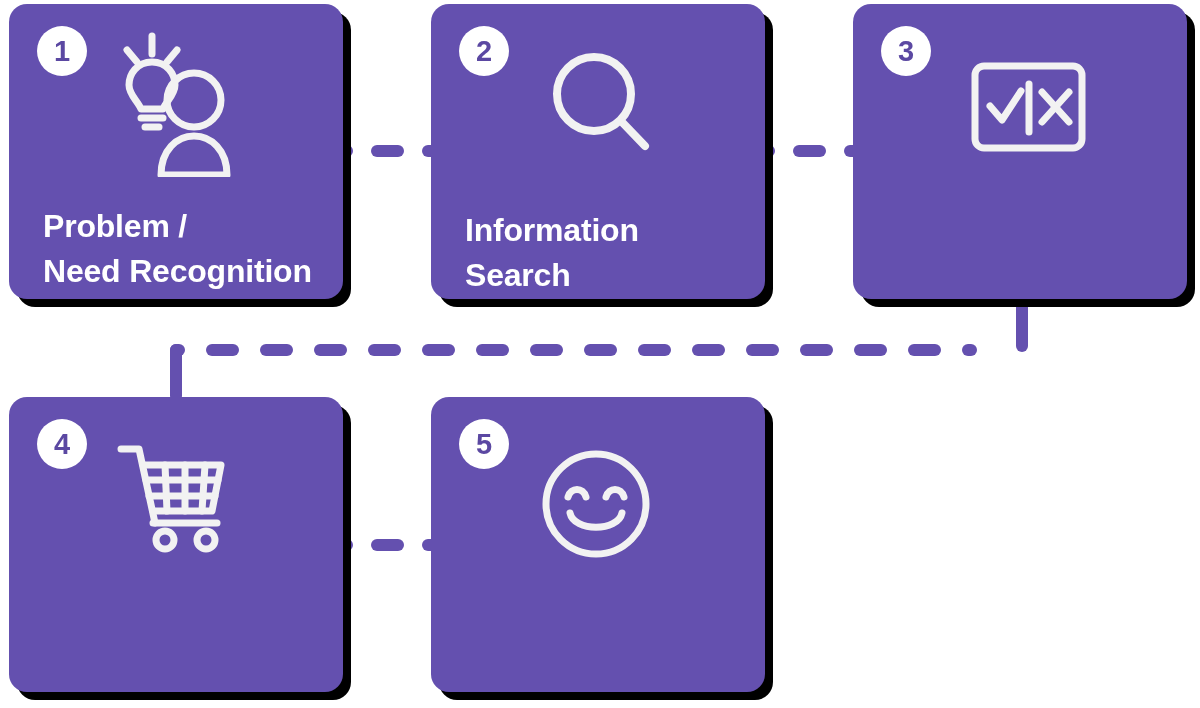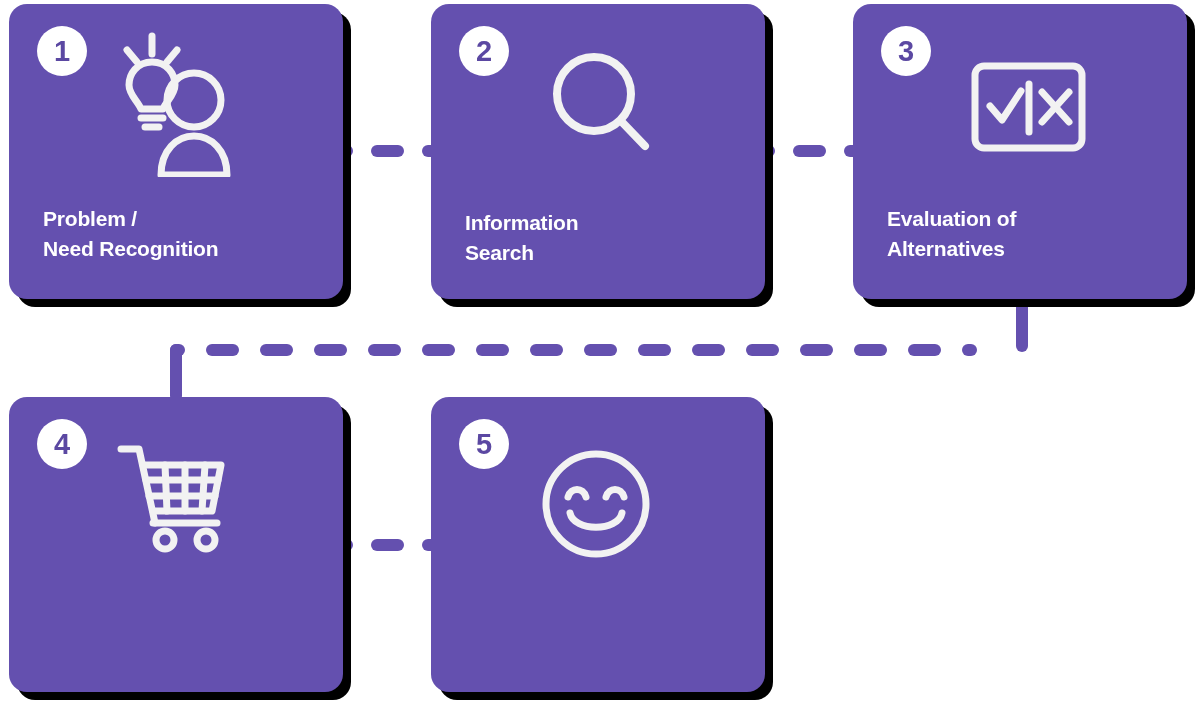--- a/index.html
+++ b/index.html
@@ -63,21 +63,21 @@
   .icon-wrap svg {
     display: block;
   }
 
   
   .card-label {
     position: absolute;
     left: 34px;
     right: 14px;
     color: #ffffff;
-    font-size: 21px;
+    font-size: 32px;
     font-weight: bold;
     line-height: 1.42;
     letter-spacing: -0.2px;
     white-space: pre-line;
   }
 
   
   .conn {
     position: absolute;
     background: #6450AF;
@@ -196,22 +196,20 @@
           <rect x="4" y="4" width="107" height="82" rx="9"></rect>
 
           <path d="M19 44 L 31 58 L 50 29"></path>
 
           <line x1="58" y1="22" x2="58" y2="70"></line>
 
           <line x1="71" y1="30" x2="98" y2="60"></line>
           <line x1="98" y1="30" x2="71" y2="60"></line>
         </svg>
       </div>
-      <div class="card-label" style="top:200px;">Evaluation of
-Alternatives</div>
     </div>
   </div>
 
   <div class="card" style="left:9px; top:397px; width:334px; height:295px;">
     <div class="card-inner">
       <div class="badge">4</div>
       <div class="icon-wrap" style="left:108px; top:42px; width:120px; height:115px;">
         <svg width="120" height="115" viewBox="0 0 120 115" fill="none" stroke="#F2F2F2" stroke-width="7" stroke-linecap="round" stroke-linejoin="round">
 
           <path d="M4 10 L 22 10 L 38 84"></path>

